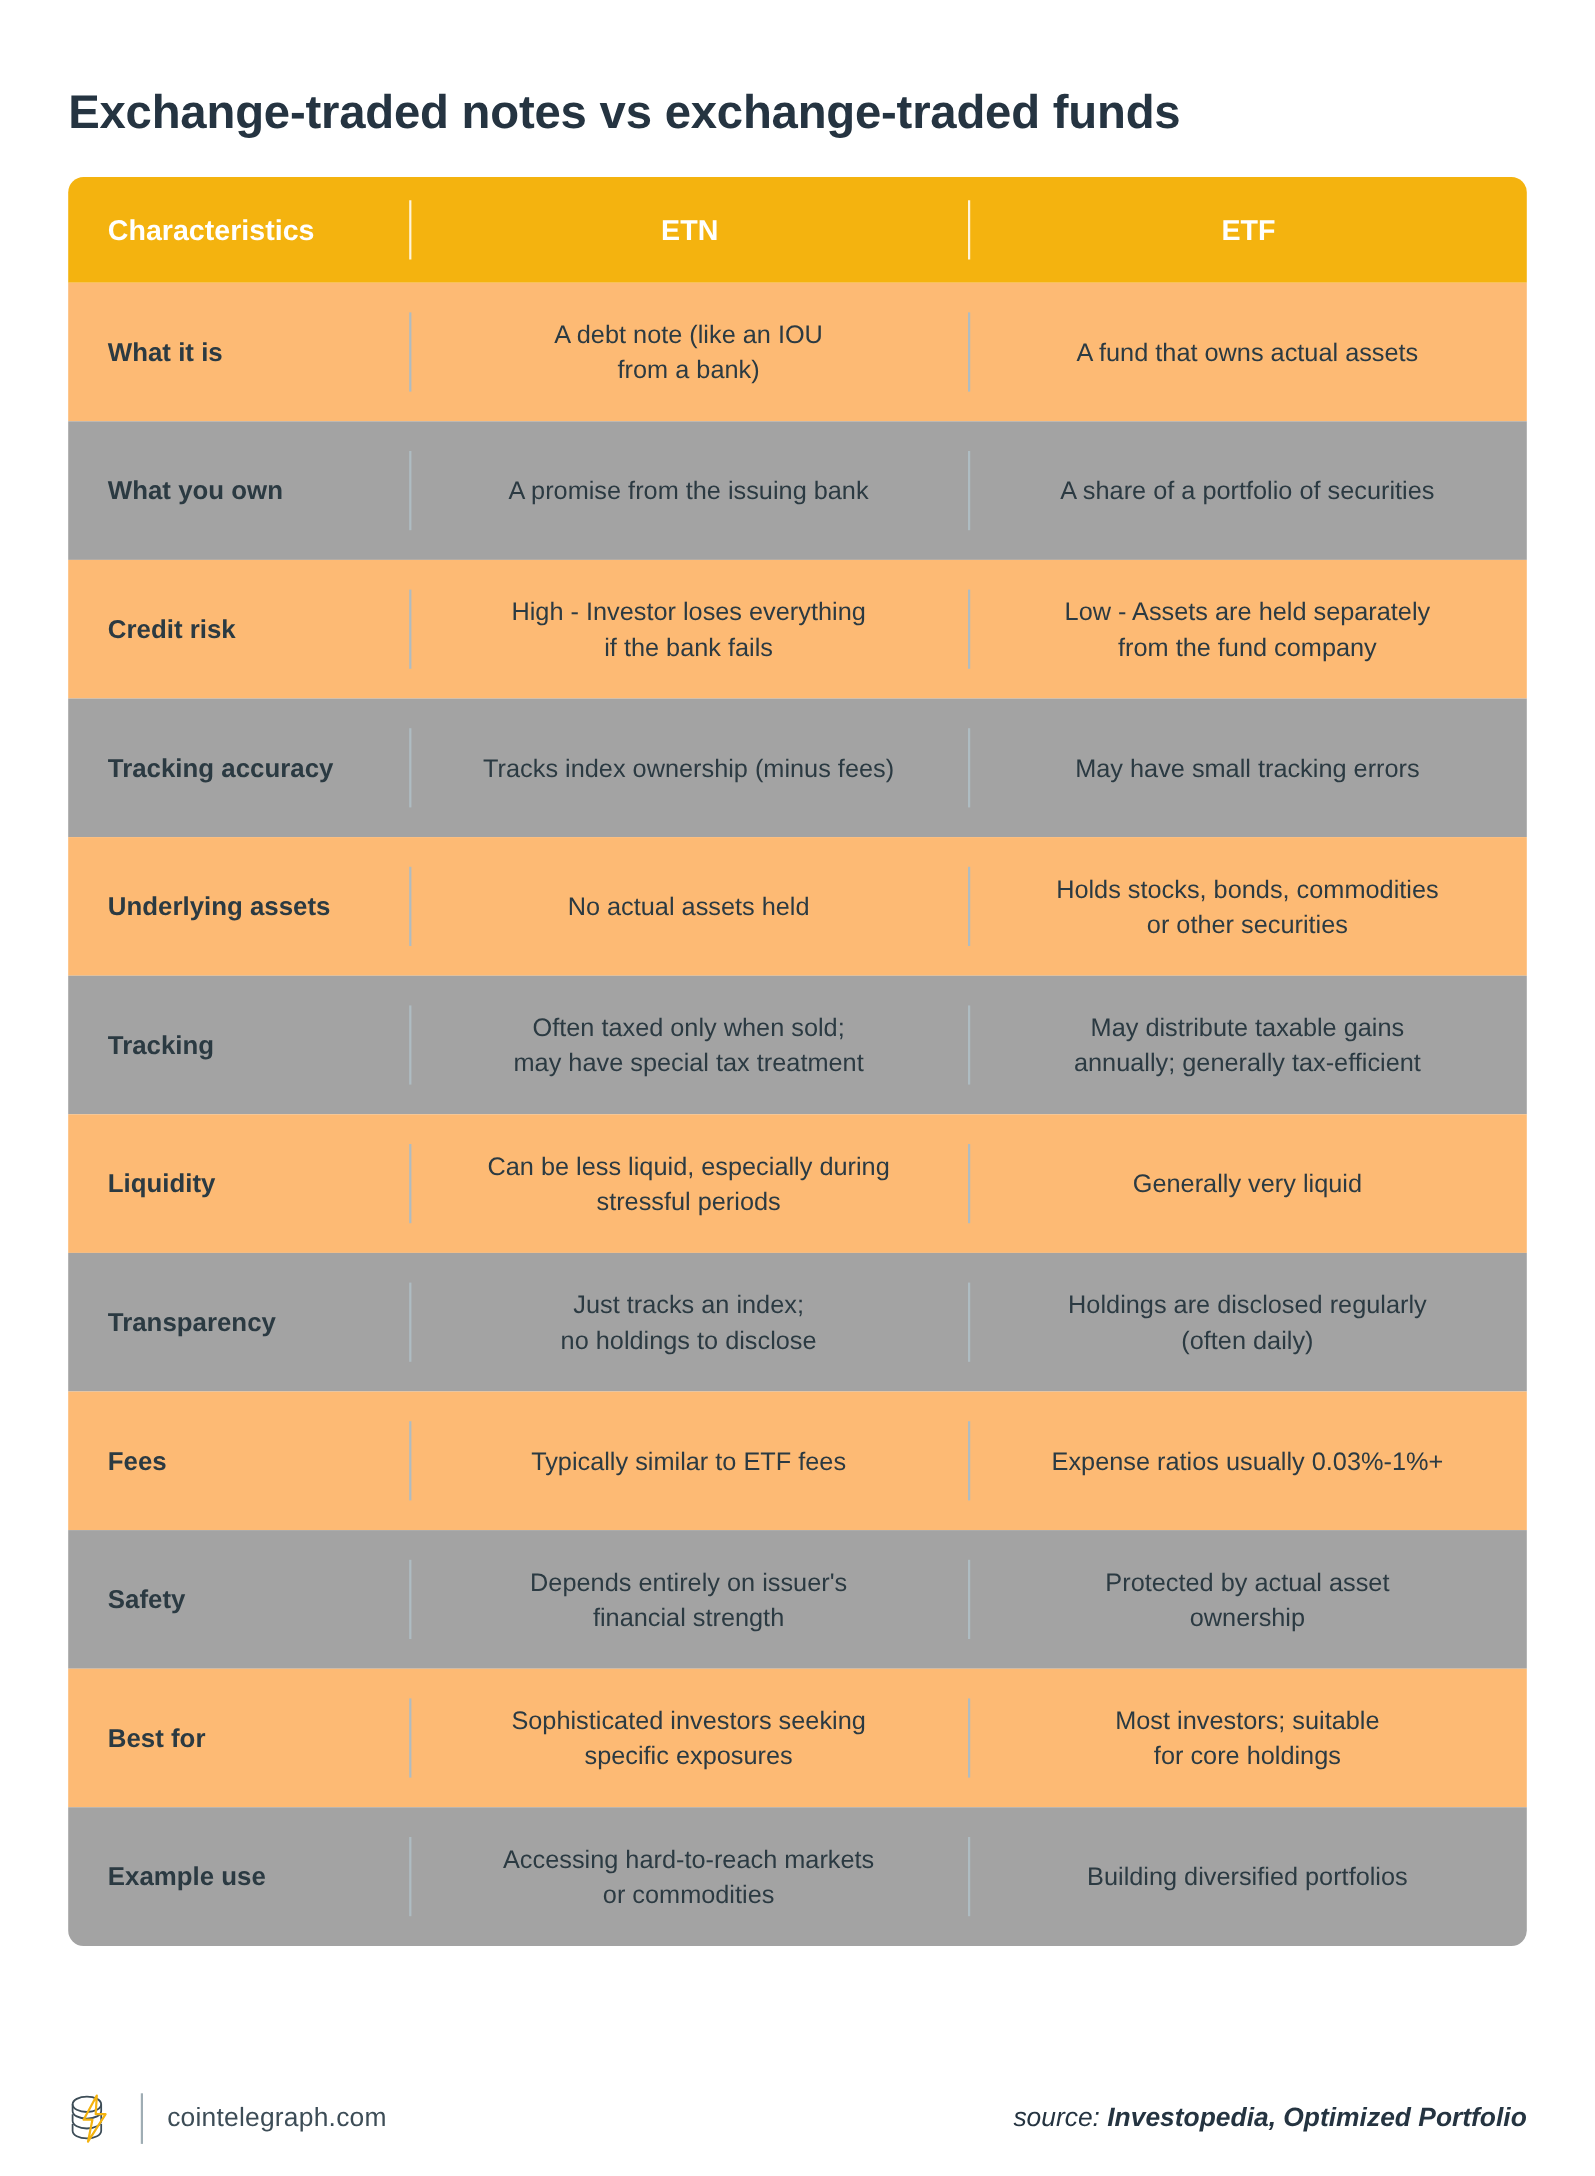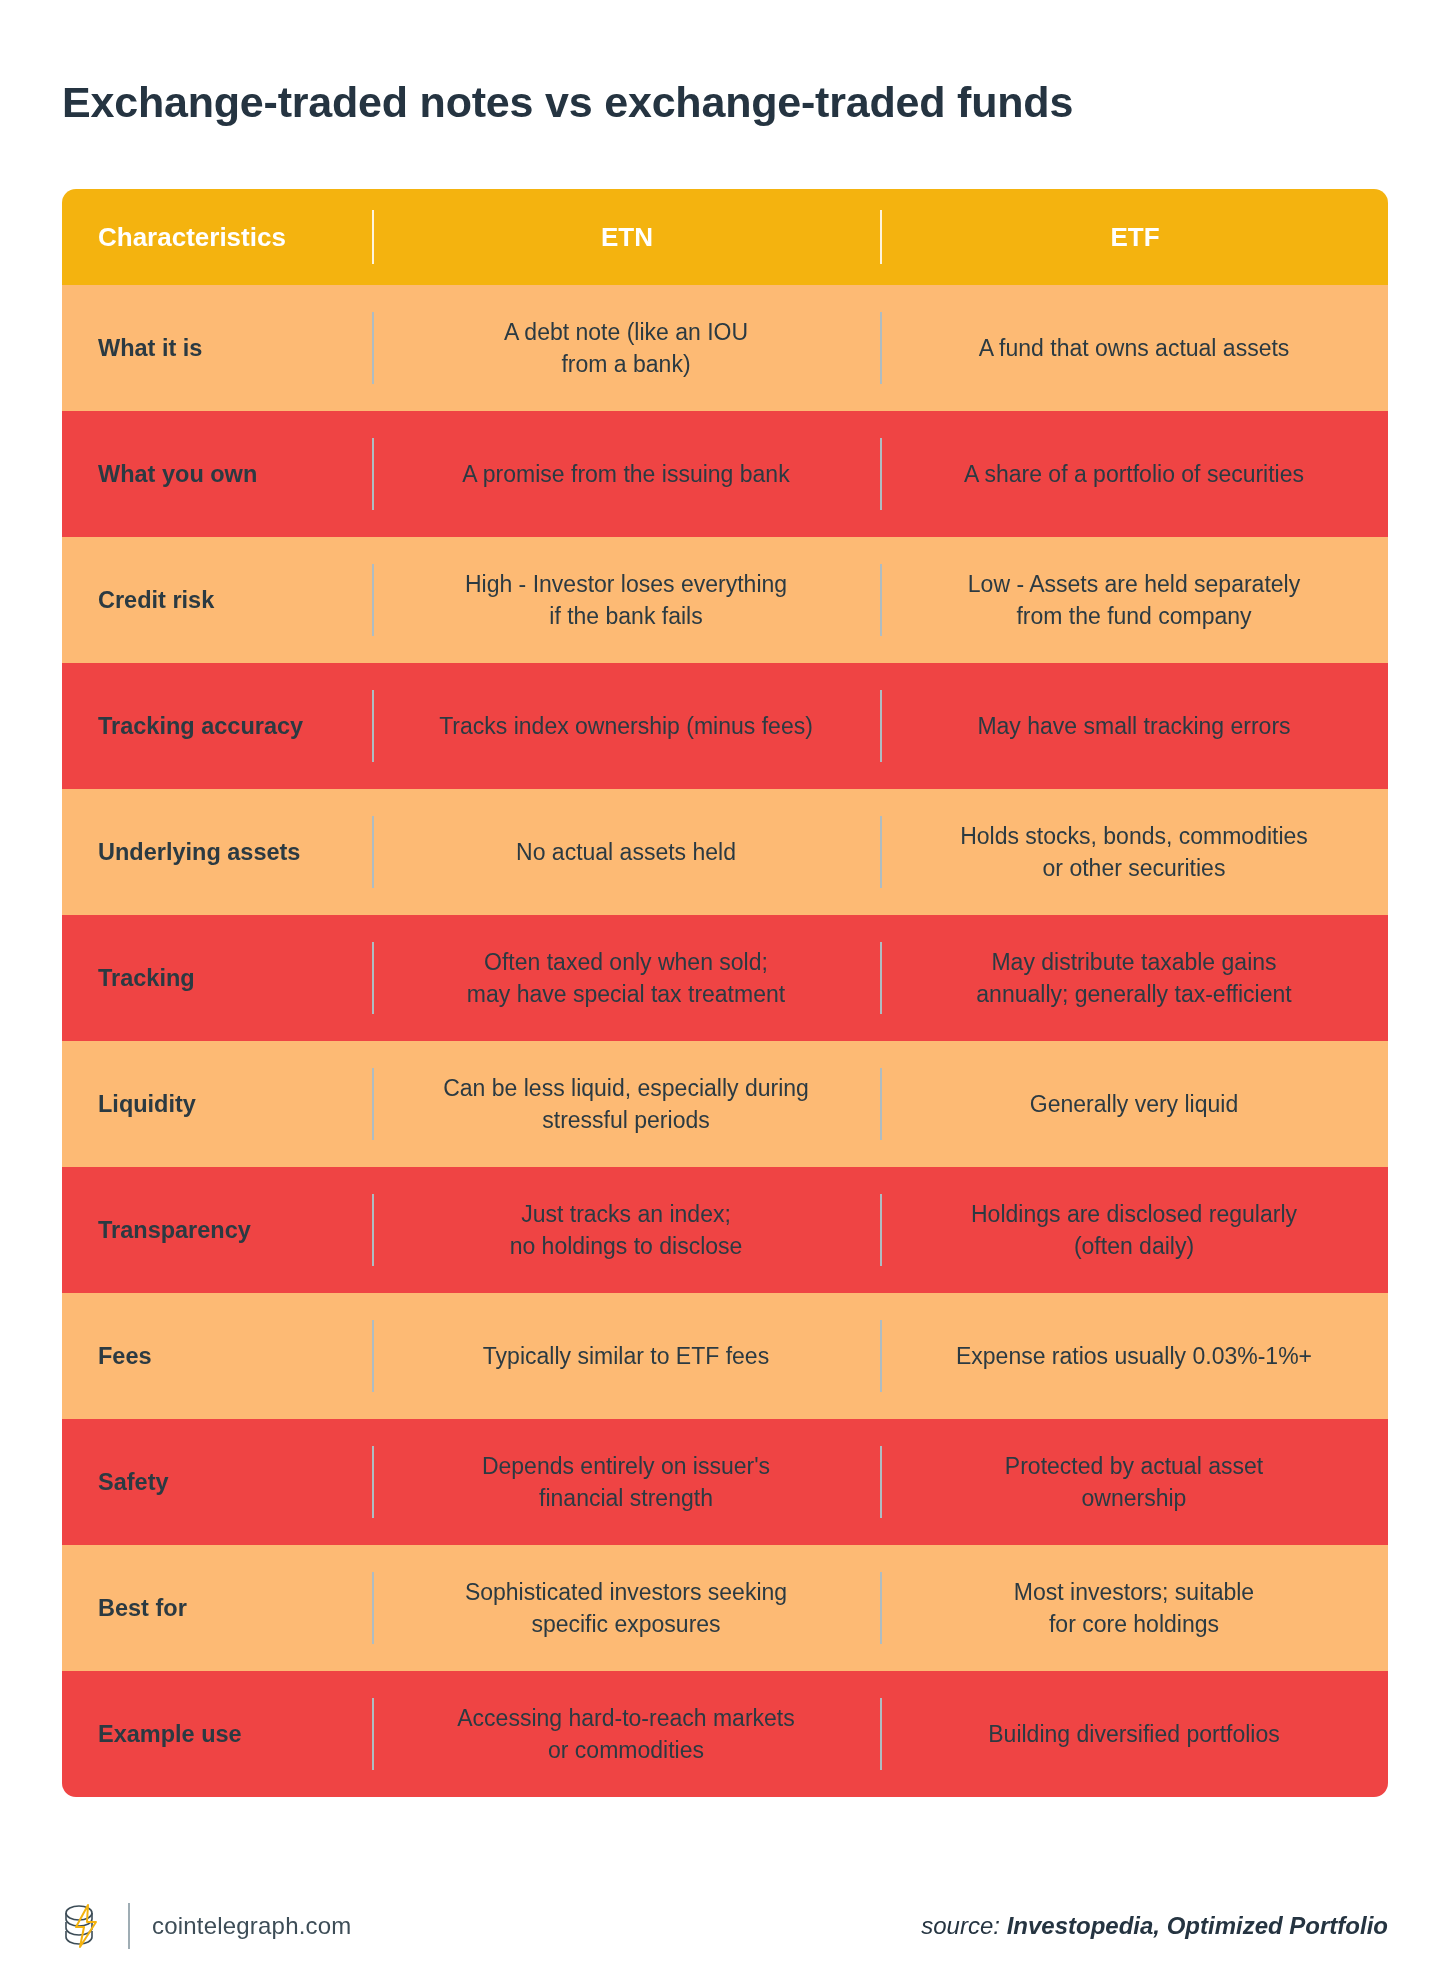--- a/index.html
+++ b/index.html
@@ -29,21 +29,21 @@
     letter-spacing: -0.2px;
     color: #253441;
     padding-top: 48px;
     padding-bottom: 0;
     line-height: 1.2;
     font-stretch: condensed;
   }
 
   
   .table {
-    margin-top: 61px;
+    margin-top: 33px;
     width: 1326px;
     border-collapse: separate;
     border-spacing: 0;
   }
 
   .thead-row {
     background: #f4b30f;
     display: flex;
     align-items: center;
     height: 96px;
@@ -76,21 +76,21 @@
     border-left: 2px solid rgba(255,255,255,0.85);
   }
 
   .row {
     display: flex;
     align-items: stretch;
     min-height: 126px;
     background: #fdba74;
   }
   .row.alt {
-    background: #ef4444;
+    background: #a3a3a3;
   }
   .row.last {
     border-radius: 0 0 14px 14px;
     overflow: hidden;
   }
 
   .cell {
     display: flex;
     align-items: center;
     box-sizing: border-box;

